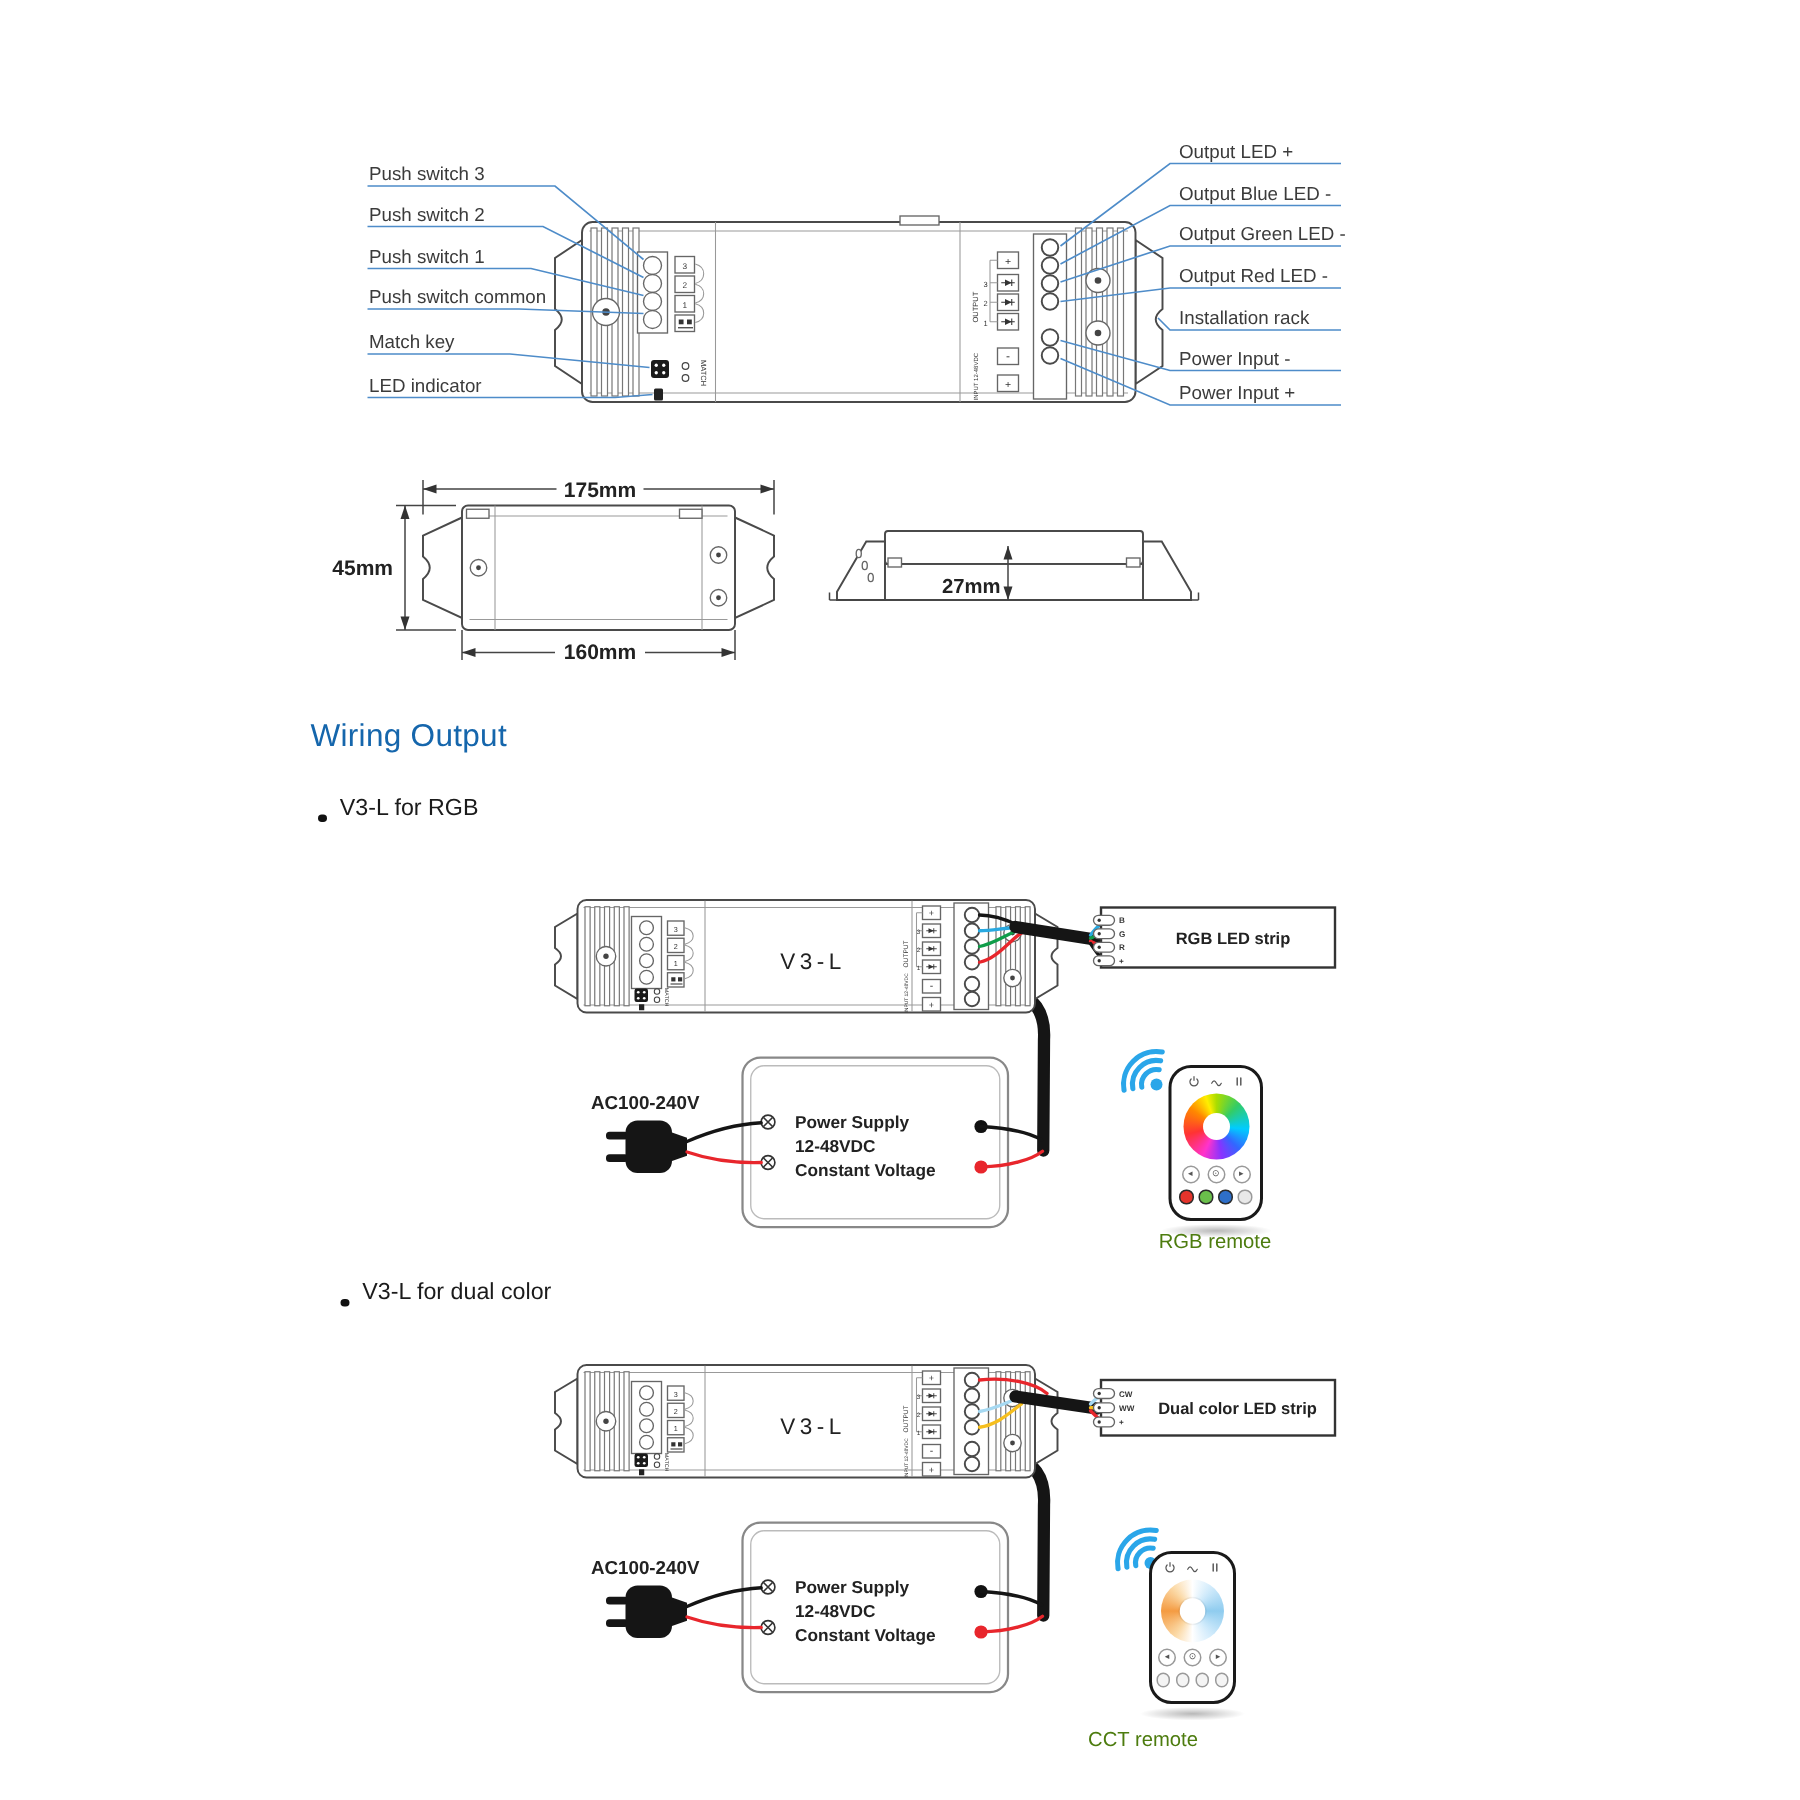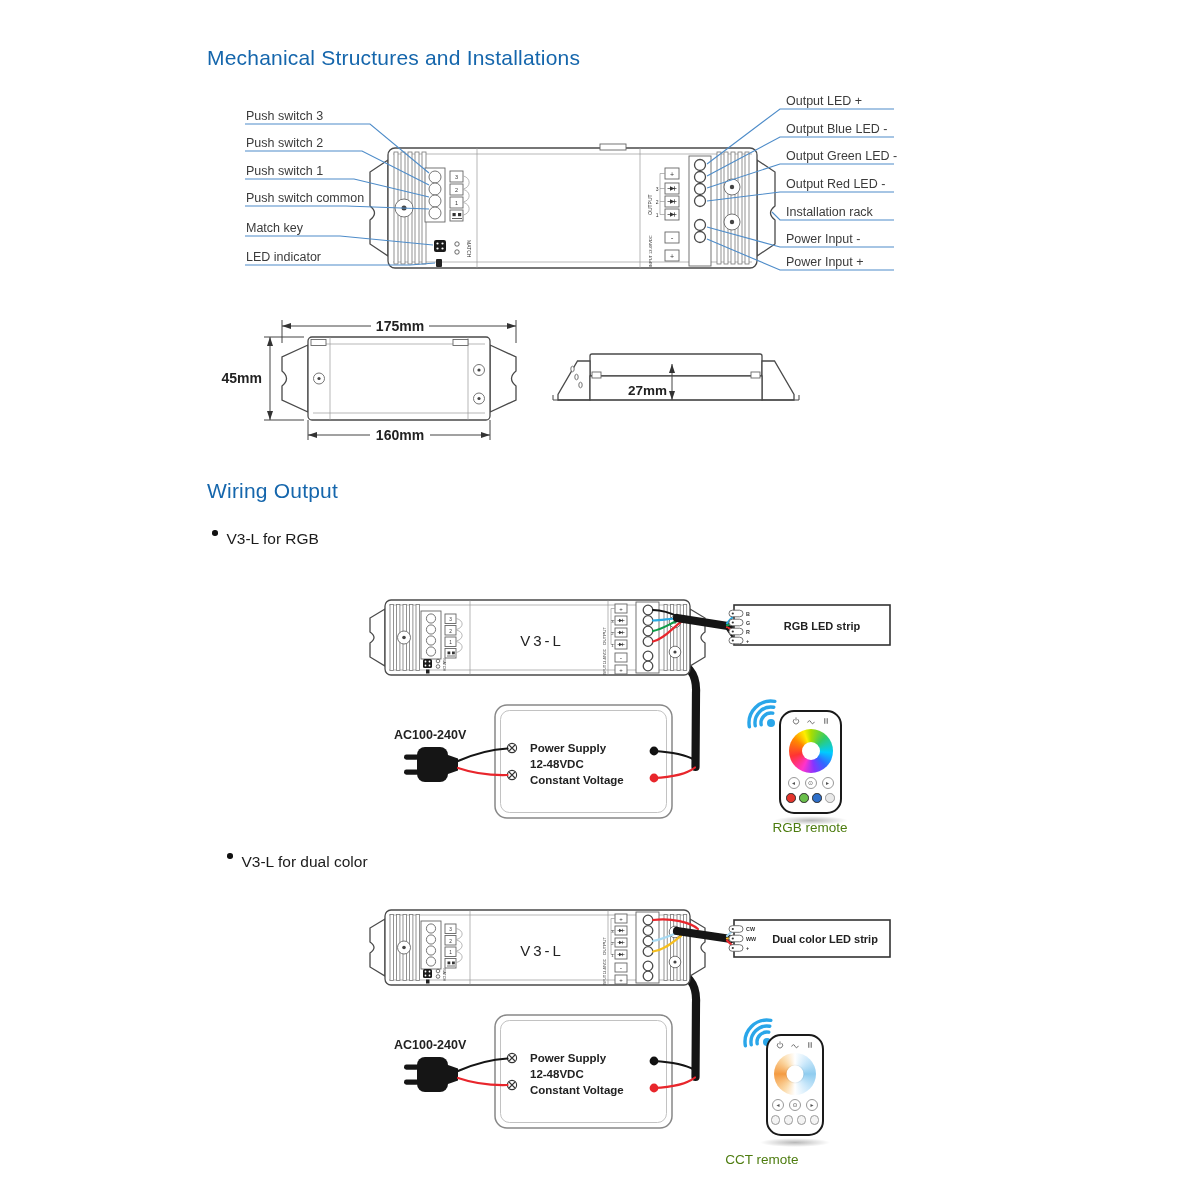--- a/index.html
+++ b/index.html
@@ -5,21 +5,21 @@
 :root{
   --heading:#1566ac; --leader-line:#4e8cc9; --wire-black:#151515; --wire-red:#e8262c;
   --wire-green:#0f9d49; --wire-blue:#29a9e1; --wire-cool-white:#a6d9f2; --wire-warm-white:#f6bf1e;
   --wifi:#2aa6e9;
 }
 html,body{margin:0;padding:0;background:#fff;}
 .page{position:relative;width:1200px;height:1200px;background:#fff;overflow:hidden;
   font-family:"Liberation Sans",sans-serif;}
 .abs{position:absolute;}
 .sec-title{font-size:21px;color:var(--heading);letter-spacing:.2px;white-space:nowrap;}
-.bullet{display:flex;align-items:flex-start;gap:9px;font-size:15.5px;color:#1b1b1b;white-space:nowrap;}
+.bullet{display:flex;align-items:flex-end;gap:9px;font-size:15.5px;color:#1b1b1b;white-space:nowrap;}
 .bdot{width:5.5px;height:5.5px;border-radius:50%;background:#111;flex:0 0 auto;}
 svg{overflow:visible;}
 svg text{font-family:"Liberation Sans",sans-serif;fill:#3b3b3b;}
 .lbl{font-size:12.5px;}
 .dim-t{font-size:14px;font-weight:bold;fill:#222;}
 .dim-t27{font-size:13.5px;font-weight:bold;fill:#222;}
 .leader{stroke:var(--leader-line);stroke-width:1.1;fill:none;}
 .dev{stroke:#4a4a4a;stroke-width:1.3;fill:#fff;}
 .dev2{stroke:#666;stroke-width:.9;fill:#fff;}
 .thin{stroke:#999;stroke-width:.7;fill:none;}
@@ -173,21 +173,20 @@
             <rect x="44" y="214.5" width="15" height="5.2" rx="2.4"></rect>
           <rect x="57" y="192" width="31" height="35" rx="8"></rect>
             <path d="M88,200 L98,203.5 L98,215.5 L88,219 Z"></path>
         </g>
         <path class="wire w-black" d="M98,206 C114,199 129,194.5 147.5,193.5" stroke-width="2.4"></path>
         <path class="wire w-red" d="M98,213 C114,218.5 130,220.5 147.5,220" stroke-width="2.4"></path>
       </g>
     </defs>
   </svg>
 
-  <div class="abs sec-title" style="left:207px;top:46px">Mechanical Structures and Installations</div>
 
   <svg class="abs" style="left:220px;top:82px" width="690" height="215">
     <g>
       <path class="dev" d="M168,78 L150,90 L150,124 Q159,131 150,138 L150,162 L168,174 Z"></path>
       <path class="dev" d="M537,78 L555,90 L555,124 Q546,131 555,138 L555,162 L537,174 Z"></path>
       <rect class="dev" x="168" y="66" width="369" height="120" rx="7"></rect>
       <path class="thin" d="M173,72 H532 M173,180 H532"></path>
       <rect class="dev2" x="380" y="62" width="26" height="6"></rect>
       <g>
         <rect class="fin" x="174" y="70" width="4" height="112"></rect>

